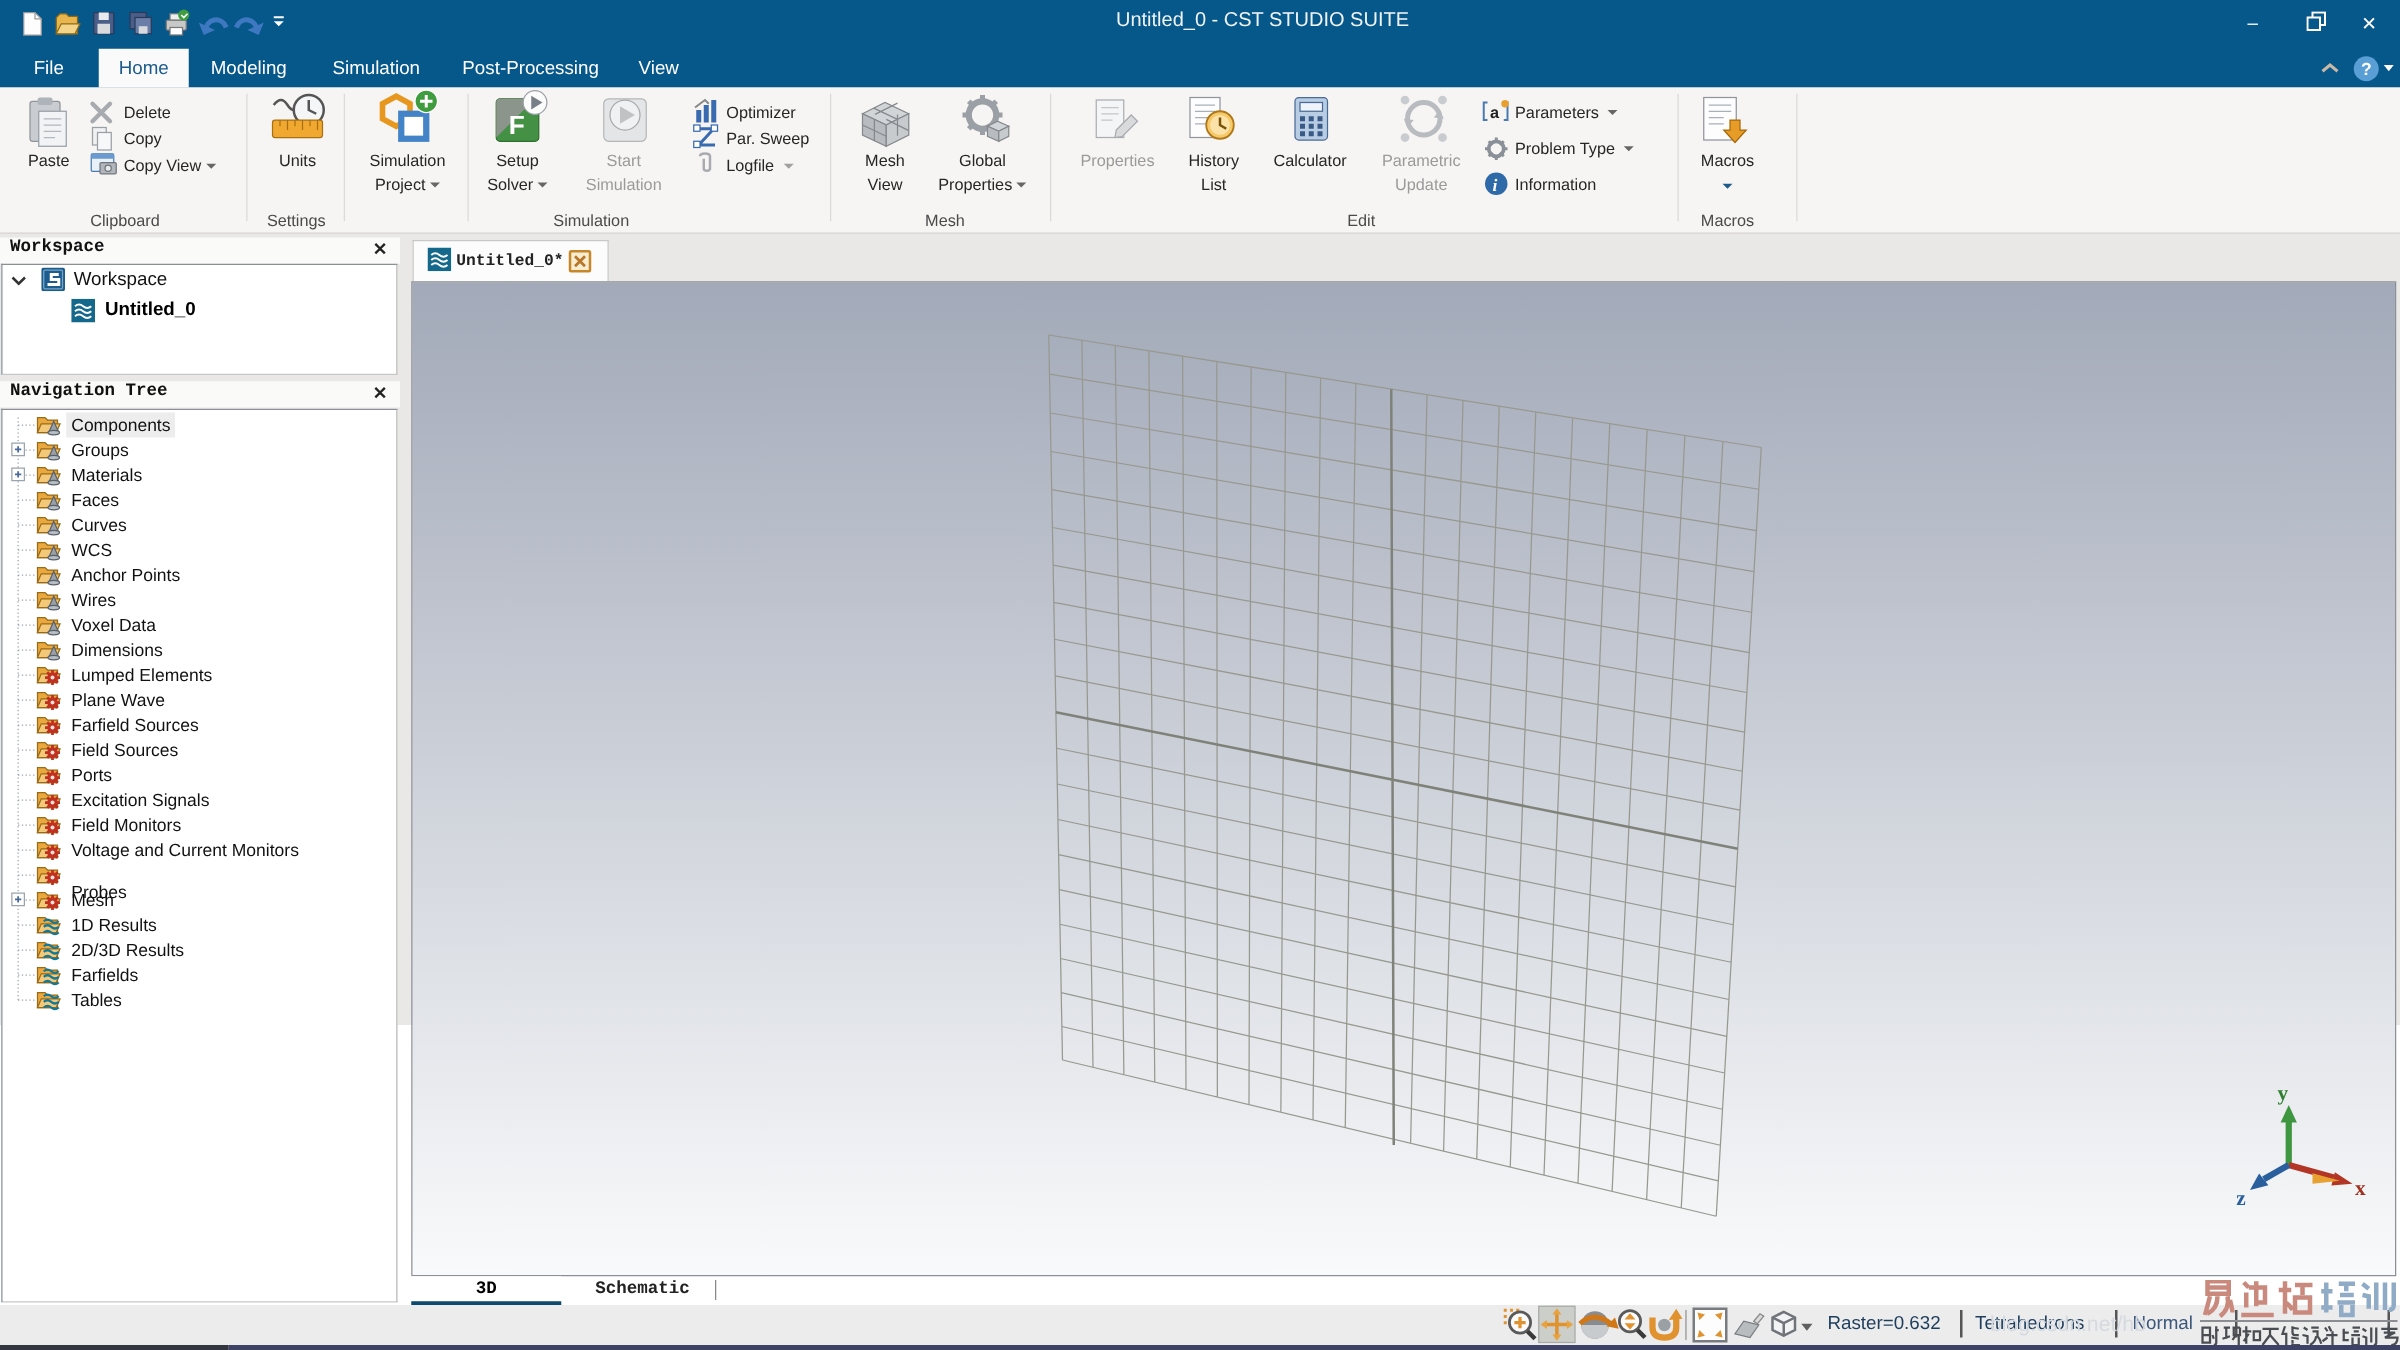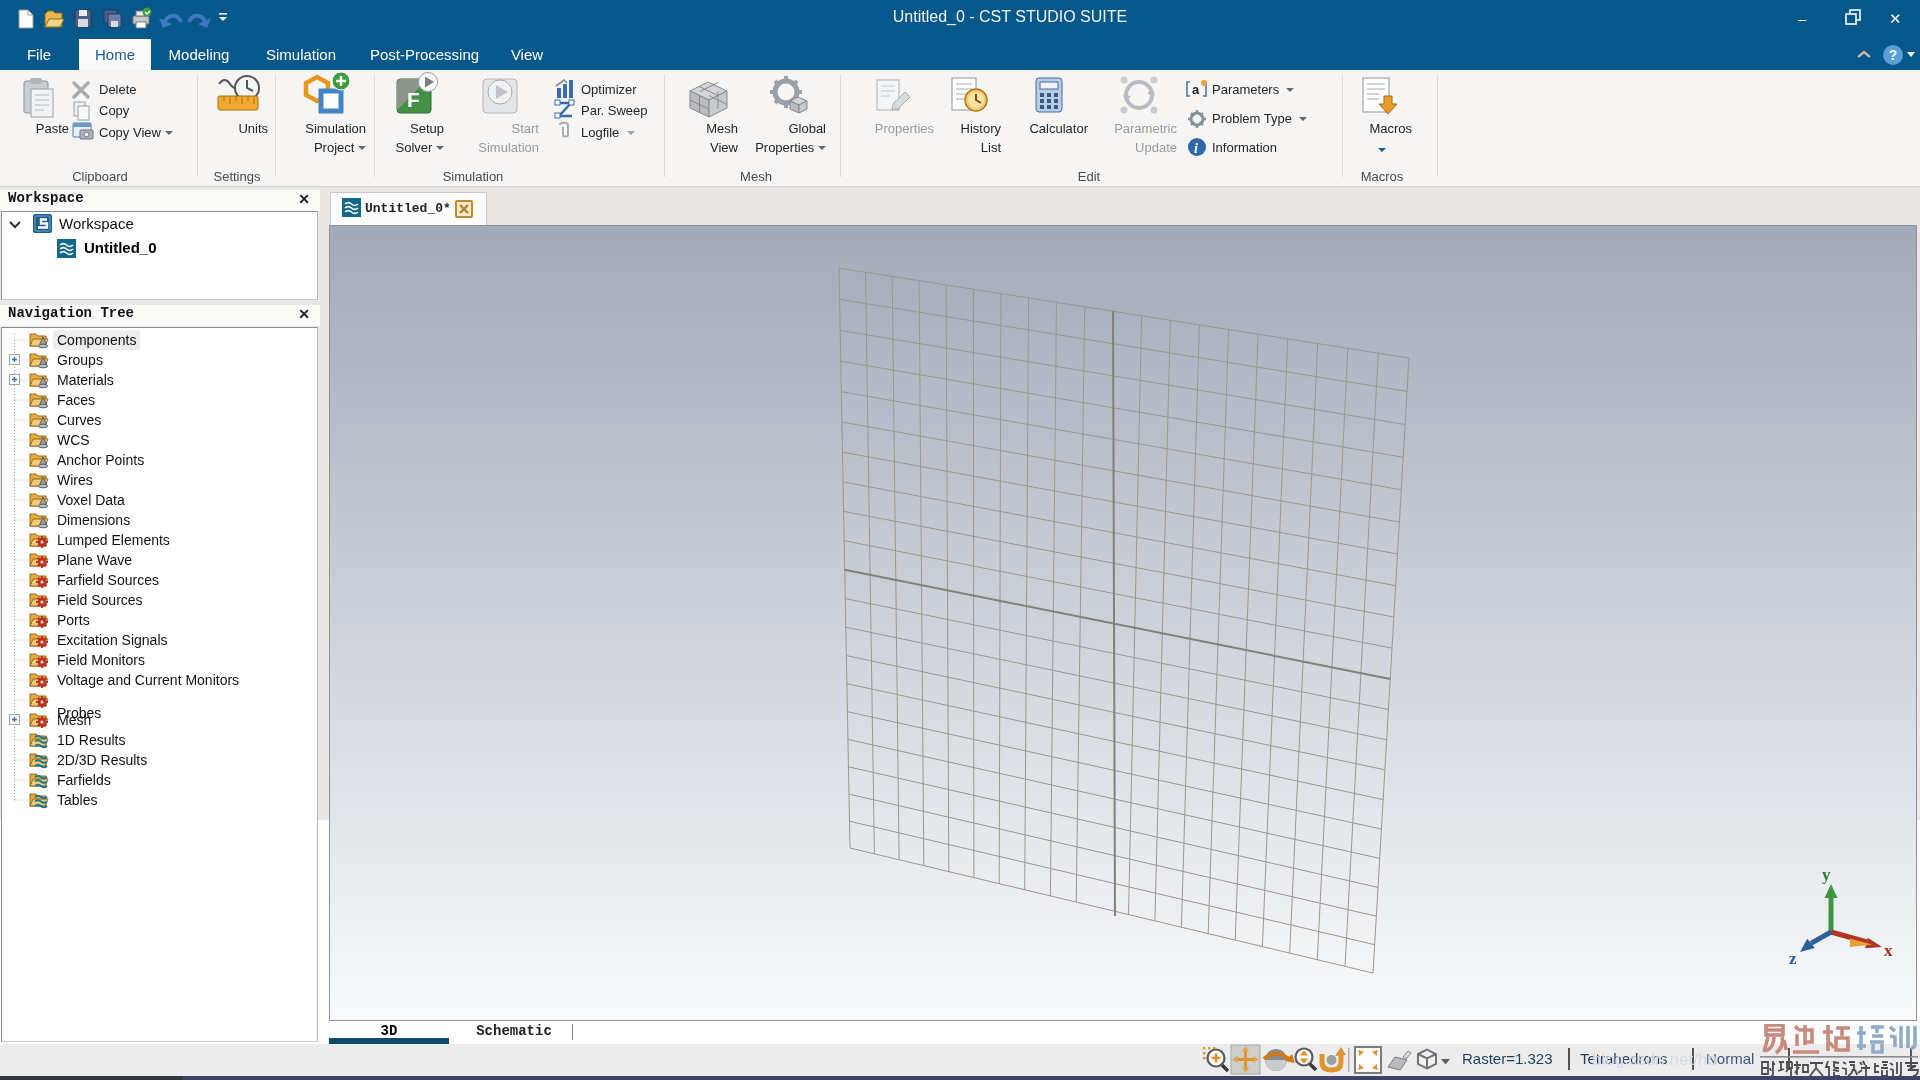--- a/index.html
+++ b/index.html
@@ -8,35 +8,35 @@
 #titlebar{left:0;top:0;width:1920px;height:70px;background:#06578a}
 #title{left:0;top:8px;width:2020px;text-align:center;color:#f0f4f7;font-size:16px}
 .wbtn{top:10px;color:#fff;font-size:15px}
 
 .rtab{top:39px;height:31px;line-height:31px;color:#fff;font-size:15px;text-align:center}
 #hometab{left:79px;top:39px;width:72px;height:31px;background:#fafafa;color:#1c5c8c;line-height:31px;text-align:center;font-size:15px}
 
 #ribbon{left:0;top:70px;width:1920px;height:117px;background:#f6f5f3;border-bottom:1px solid #d5d2cf}
 .rsep{top:75px;width:1px;height:102px;background:#dcdad7}
 .glabel{top:169px;height:15px;font-size:13px;color:#4a4a4a;text-align:center}
-.biglabel{font-size:13px;color:#262626;text-align:right;line-height:19px}
+.biglabel{font-size:13px;color:#262626;text-align:center;line-height:19px}
 .gray{color:#9a9a9a}
 .smalltext{font-size:13px;color:#262626}
 .caret{display:inline-block;width:0;height:0;border-left:4px solid transparent;border-right:4px solid transparent;border-top:4px solid #666;vertical-align:2px}
 
 .panelhead{left:0;width:320px;height:21px;background:#fafaf9;font-family:"Liberation Mono",monospace;font-weight:bold;font-size:14px;color:#111;padding-left:8px}
 .panelbox{left:1px;width:317px;background:#fff;border:1px solid #8a8f98;border-bottom-color:#c8c8c8;border-right-color:#b8b8b8}
 .closex{position:absolute;right:10px;top:1px;color:#222;font-size:14px;font-weight:bold;font-family:"Liberation Sans",sans-serif}
 .treerow{position:absolute;left:0;height:20px;line-height:20px;font-size:14px;color:#111;white-space:nowrap}
 
 #canvas{left:329px;top:225px;width:1588px;height:796px;background:linear-gradient(#a2a9b8,#f9fafb);border:1px solid #8d9097}
 
 #doctab{left:330px;top:192px;width:157px;height:33px;background:#fcfcfc;border:1px solid #c8c8c8;border-bottom:none}
 
-#b3d{left:329px;top:1021px;width:120px;height:23px;background:#fff;border-bottom:6px solid #0c4a6e;font-family:"Liberation Mono",monospace;font-weight:bold;font-size:14px;text-align:center;line-height:21px}
+#b3d{left:329px;top:1021px;width:120px;height:23px;background:#fff;border-bottom:3px solid #0c4a6e;font-family:"Liberation Mono",monospace;font-weight:bold;font-size:14px;text-align:center;line-height:21px}
 #bsch{left:449px;top:1021px;width:130px;height:23px;font-family:Liberation Mono, monospace;font-weight:bold;font-size:14px;text-align:center;line-height:21px;color:#222}
 #statusbar{left:0;top:1044px;width:1920px;height:32px;background:#ececec}
 #bottomstrip1{left:0;top:1076px;width:183px;height:4px;background:#33363e}
 #bottomstrip2{left:183px;top:1076px;width:1737px;height:4px;background:#3d4266}
 .statxt{top:1050px;font-size:15px;color:#1d3d5c}
 .statsep{top:1048px;width:2px;height:22px;background:#555}
 </style></head><body>
 <div id="app">
   <div class="abs" id="titlebar"></div>
   <div class="abs" id="title">Untitled_0 - CST STUDIO SUITE</div>
@@ -538,21 +538,21 @@
         <path d="M188 23l7-10 12 3-7 10z" fill="#b8bcbe" stroke="#787c80"></path>
         <path d="M203 13l5-6 3 2-5 6z" fill="#d8dadc" stroke="#888"></path>
       </g>
 
     <g>
         <path d="M218 10l9-4.5 9 4.5v10l-9 4.5-9-4.5z" fill="#f2f3f4" stroke="#70747a" stroke-width="2"></path>
         <path d="M218 10l9 4.5 9-4.5M227 14.5V25" fill="none" stroke="#70747a" stroke-width="2"></path>
         <path d="M241 15l4.5 5.5 4.5-5.5z" fill="#606060"></path>
       </g>
   </svg>
-  <div class="abs statxt" style="left:1462px">Raster=1.323</div>
+  <div class="abs statxt" style="left:1462px">Raster=0.632</div>
   <div class="abs statsep" style="left:1568px"></div>
   <div class="abs statxt" style="left:1580px">Tetrahedrons</div>
   <div class="abs statsep" style="left:1692px"></div>
   <div class="abs statxt" style="left:1706px;color:#3a567c">Normal</div>
   <div class="abs statsep" style="left:1788px"></div>
   <div class="abs statsep" style="left:1910px"></div>
   <div class="abs" style="left:1592px;top:1050px;font-size:17px;color:#d5dae0;">blog.csdn.net/hb</div>
   <svg class="abs" style="left:1760px;top:1024px" width="160" height="56" viewBox="0 0 160 56">
 
     <g stroke="#c9897c" stroke-width="3.6" fill="none">

